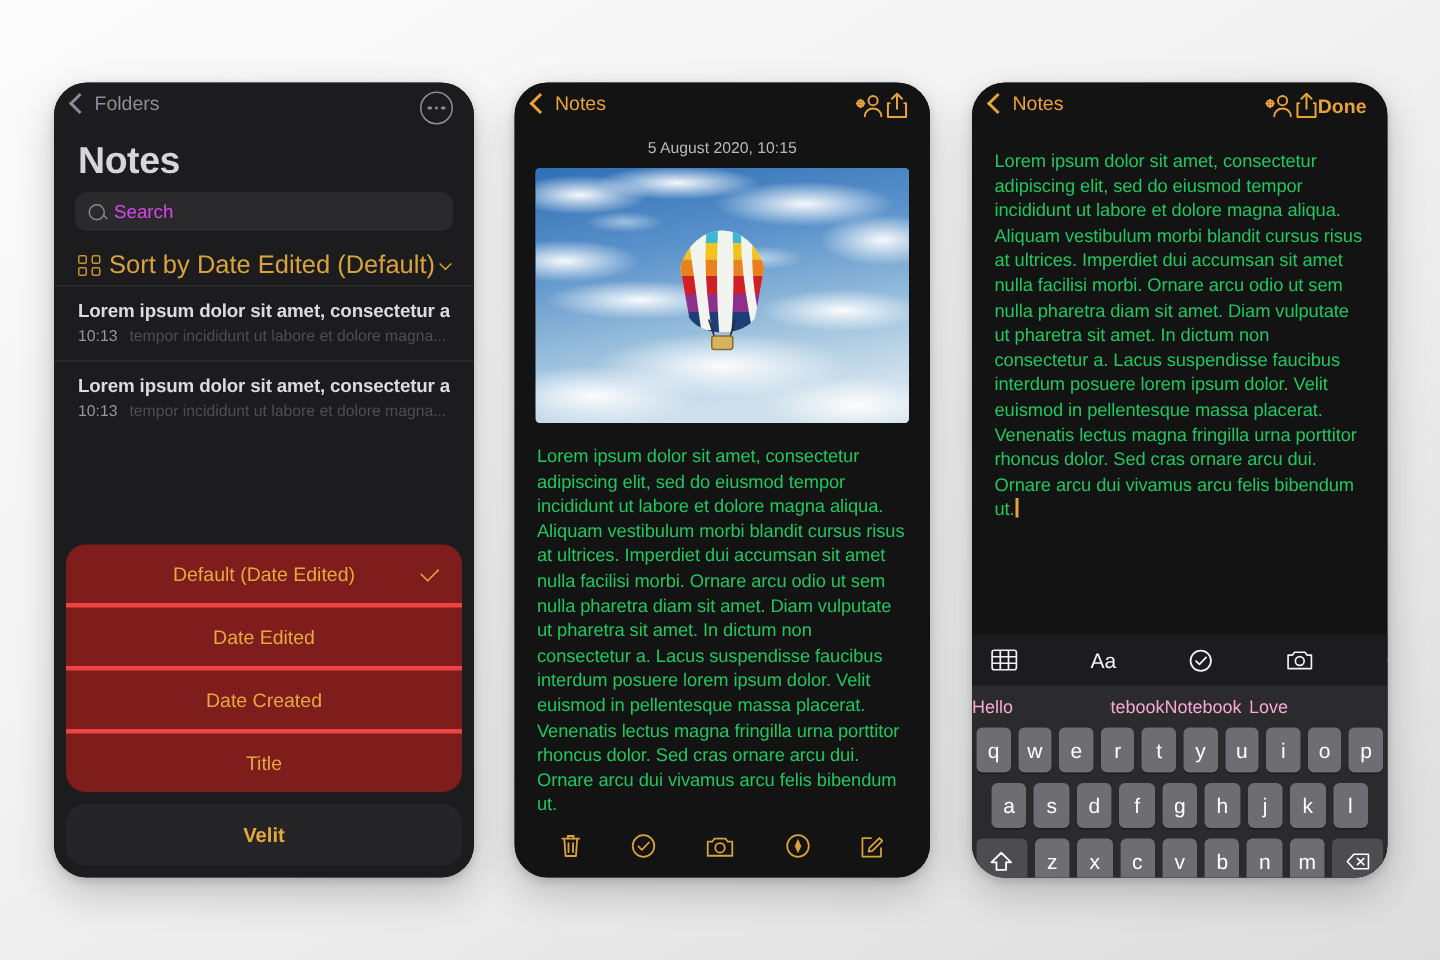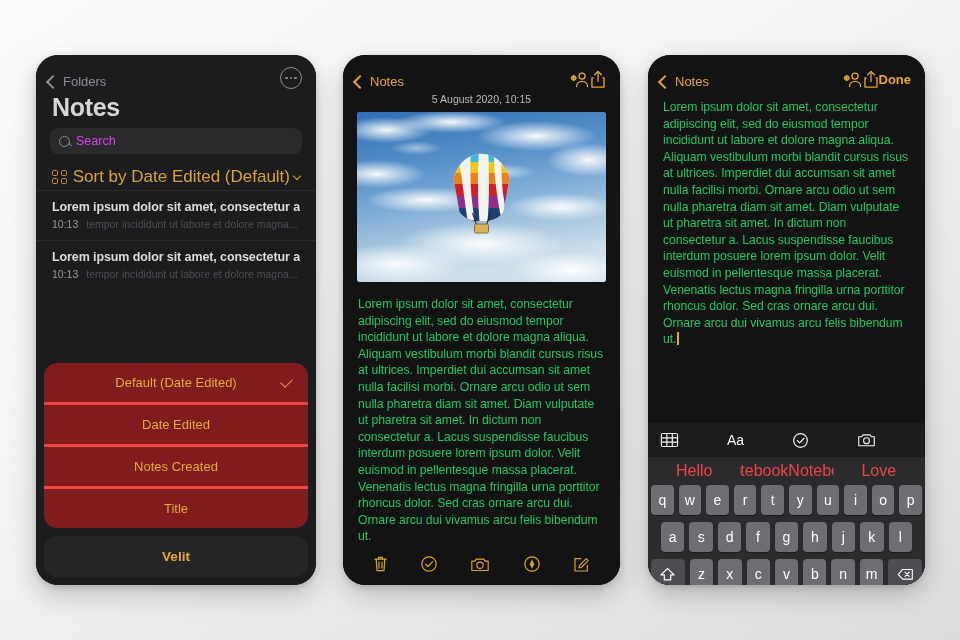--- a/index.html
+++ b/index.html
@@ -35,21 +35,21 @@
     position: relative;
     width: 100%;
     height: 100%;
     background: #1c1c1e;
   }
   #phone-note .screen, #phone-edit .screen { background:#131314; }
 
   
   .navbar {
     display: flex;
-    align-items: flex-end;
+    align-items: flex-start;
     height: 34px;
     padding: 6px 14px 0 12px;
     box-sizing: border-box;
   }
   .nav-back {
     display: flex;
     align-items: center;
     gap: 4px;
     cursor: pointer;
   }
@@ -316,23 +316,23 @@
     flex-direction: column;
   }
   .predict-row {
     height: 28px;
     display: flex;
     align-items: center;
     flex: none;
   }
   .predict-item {
     flex: 1;
-    text-align: center;
-    color: #ef4444;
-    font-size: 16px;
+    text-align: left;
+    color: #f9a8d4;
+    font-size: 12px;
     position: relative;
     cursor: pointer;
     white-space: nowrap;
     overflow: hidden;
   }
   .predict-item + .predict-item::before {
     content: "";
     position: absolute;
     left: 0; top: 5px; bottom: 5px;
     width: 1px;
@@ -427,21 +427,21 @@
       <div class="sheet">
         <div class="sheet-group">
           <div class="sheet-item">
             <span>Default (Date Edited)</span>
             <span class="tick"></span>
           </div>
           <div class="sheet-item">
             <span>Date Edited</span>
           </div>
           <div class="sheet-item">
-            <span>Notes Created</span>
+            <span>Date Created</span>
           </div>
           <div class="sheet-item">
             <span>Title</span>
           </div>
         </div>
         <div class="sheet-cancel">Velit</div>
       </div>
 
     </div>
   </div>

